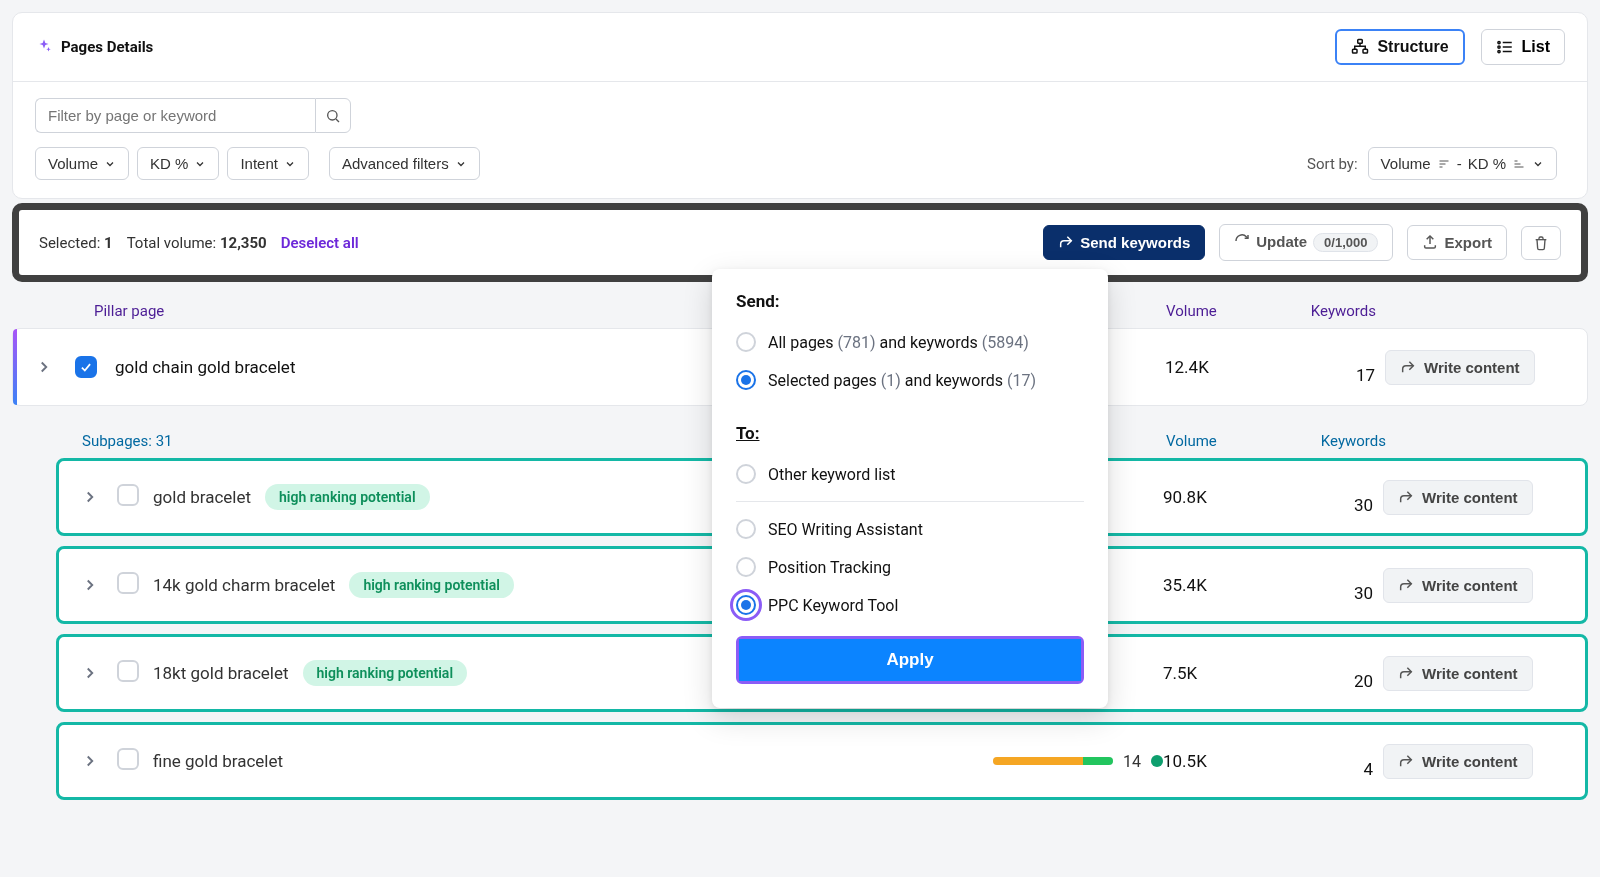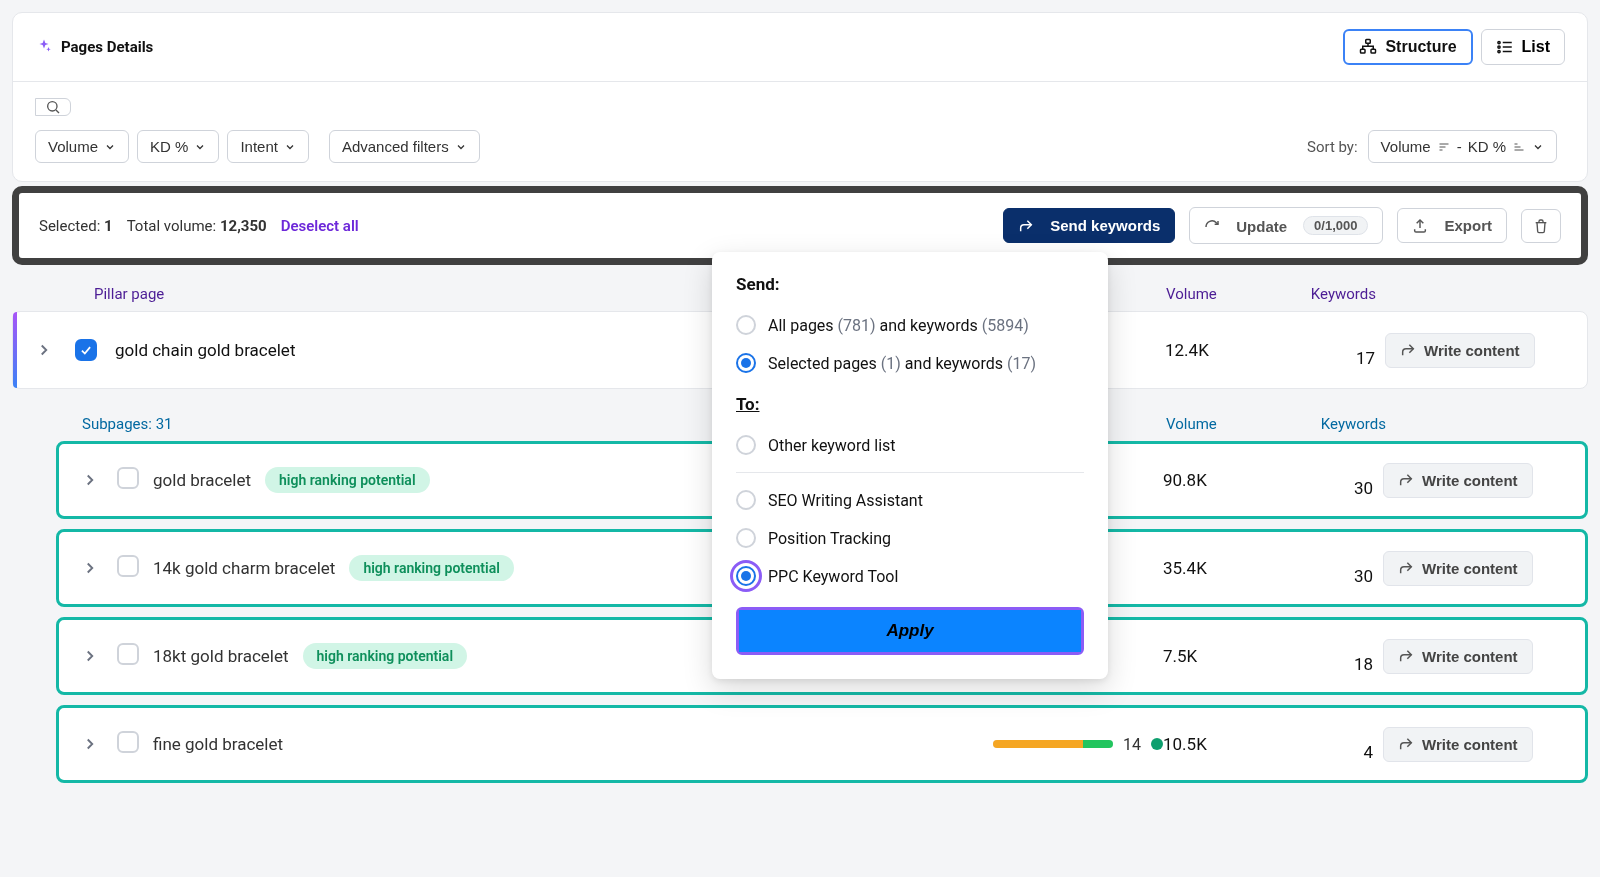--- a/index.html
+++ b/index.html
@@ -4,21 +4,21 @@
 <style>
 * { box-sizing: border-box; margin: 0; padding: 0; }
 body { font-family: -apple-system, BlinkMacSystemFont, "Segoe UI", Roboto, Helvetica, Arial, sans-serif; background: #f4f5f7; color: #111; font-size: 15px; }
 .page { padding: 12px; max-width: 1600px; }
 .panel { background: #fff; border: 1px solid #e5e7eb; border-radius: 10px; overflow: hidden; }
 
 
 .hdr { display: flex; align-items: center; padding: 16px 22px; border-bottom: 1px solid #e5e7eb; }
 .sparkle { width: 18px; height: 18px; margin-right: 8px; }
 .hdr-title { font-size: 15px; font-weight: 700; flex: 1; }
-.seg { display: flex; gap: 8px; }
+.seg { display: flex; gap: 16px; }
 .seg-btn { display: inline-flex; align-items: center; gap: 8px; border: 1px solid #cfd3da; border-radius: 6px; padding: 7px 14px; background: #fff; font-size: 16px; font-weight: 600; cursor: pointer; }
 .seg-btn.sel { border: 2px solid #3b82f6; background: #fff; color: #111; }
 .seg-btn .ico { width: 18px; height: 18px; }
 
 
 .filters { padding: 16px 22px 18px; }
 .filters-row1 { display: flex; gap: 0; margin-bottom: 14px; }
 .filter-input { border:1px solid #cfd3da; border-right:none; border-radius: 6px 0 0 6px; padding: 8px 12px; width: 280px; font-size:15px; }
 .filter-search-btn { border:1px solid #cfd3da; border-radius: 0 6px 6px 0; width: 36px; display:flex; align-items:center; justify-content:center; background:#fff; cursor:pointer; }
 .chip { display:inline-flex; align-items:center; gap:6px; border:1px solid #cfd3da; border-radius:6px; padding:7px 12px; background:#fff; font-size:15px; cursor:pointer; margin-right:8px; color:#333; }
@@ -26,21 +26,21 @@
 .filters-row2 { display:flex; align-items:center; }
 .filters-row2 .spacer { flex:1; }
 .sortby { display:flex; align-items:center; gap:10px; color:#555; font-size:15px; }
 
 
 .selbar { margin-top: 4px; background:#fff; border:7px solid #404040; border-radius:10px; padding: 14px 20px; display:flex; align-items:center; gap:14px; }
 .selbar .lbl { font-size:15px; color:#333; }
 .selbar .bold { font-weight:700; }
 .selbar .deselect { color:#6d28d9; font-weight:600; cursor:pointer; }
 .selbar .grow { flex:1; }
-.btn { display:inline-flex; align-items:flex-end; gap:16px; border:1px solid #cfd3da; border-radius:6px; padding:8px 14px; background:#fff; font-size:15px; font-weight:600; cursor:pointer; color:#555; }
+.btn { display:inline-flex; align-items:flex-start; gap:6px; border:1px solid #cfd3da; border-radius:6px; padding:8px 14px; background:#fff; font-size:15px; font-weight:600; cursor:pointer; color:#555; }
 .btn-primary { background:#0a2f6b; border-color:#0a2f6b; color:#fff; }
 .badge { background:#f1f3f5; border:1px solid #dfe3e9; border-radius:999px; padding:1px 10px; font-size:13px; color:#555; font-weight:600; }
 .icon-btn { width:40px; padding:8px 0; justify-content:center; }
 
 
 .tablewrap { margin-top: 10px; }
 .colhdr { display:grid; grid-template-columns: 60px 1fr 110px 110px 180px; align-items:center; color:#4c1d95; font-size:15px; padding: 10px 22px 8px 22px; }
 .colhdr .kw { text-align:right; padding-right:10px; }
 
 .pillar { position:relative; background:#fff; border:1px solid #e5e7eb; border-radius:8px; margin: 0 0 8px 0; padding: 20px 22px; display:grid; grid-template-columns: 40px 40px 1fr 110px 110px 180px; align-items:center; }
@@ -71,21 +71,21 @@
 .popover h4 { font-size:17px; font-weight:700; margin-bottom:12px; }
 .radio-row { display:flex; align-items:center; gap:12px; padding:9px 0; font-size:16px; cursor:pointer; }
 .radio { width:20px; height:20px; border-radius:50%; border:2px solid #cfd3da; background:#fff; display:inline-flex; align-items:center; justify-content:center; flex:none; }
 .radio.on-solid { border:2px solid #1a73e8; }
 .radio.on-solid::after { content:""; width:10px; height:10px; border-radius:50%; background:#1a73e8; }
 .radio-ring { position:relative; }
 .radio-ring::before { content:""; position:absolute; left:-8px; top:-8px; right:-8px; bottom:-8px; border:3px solid #8b5cf6; border-radius:50%; }
 .pop-divider { border-top:1px solid #e5e7eb; margin:8px 0 8px; }
 .muted { color:#6b7280; }
 .applywrap { border:3px solid #8b5cf6; border-radius:6px; margin-top:12px; }
-.applybtn { width:100%; background:#0b84ff; color:#000000; border:none; padding:11px 0; font-size:17px; font-weight:700; cursor:pointer;font-style:italic; }
+.applybtn { width:100%; background:#0b84ff; color:#ffffff; border:none; padding:11px 0; font-size:17px; font-weight:700; cursor:pointer; }
 
 
 svg { display:block; }
 
 .rel-area { position:relative; }
 </style>
 </head>
 <body>
 
 <div class="page">
@@ -114,20 +114,21 @@
               <line x1="9" y1="12" x2="21" y2="12"></line>
               <line x1="9" y1="18" x2="21" y2="18"></line>
             </svg>
           <span>List</span>
         </button>
       </div>
     </div>
 
     <div class="filters">
       <div class="filters-row1">
+        <input class="filter-input" placeholder="Filter by page or keyword" style="">
         <button class="filter-search-btn">
           <svg width="16" height="16" viewBox="0 0 24 24" fill="none" stroke="#555" stroke-width="2">
               <circle cx="11" cy="11" r="7"></circle>
               <line x1="21" y1="21" x2="16.5" y2="16.5"></line>
             </svg>
         </button>
       </div>
       <div class="filters-row2">
         <button class="chip">
             <span>Volume</span>
@@ -311,21 +312,21 @@
                 <polyline points="9 6 15 12 9 18"></polyline>
               </svg>
             </div>
     <div><span class="chk"></span></div>
     <div class="subtitle">
               <span>18kt gold bracelet</span>
               <span class="tag">high ranking potential</span>
             </div>
     <div></div>
     <div class="vol">7.5K</div>
-    <div class="kwc">18</div>
+    <div class="kwc">20</div>
     <div><button class="write-btn">
       <svg width="16" height="16" viewBox="0 0 24 24" fill="none" stroke="#555" stroke-width="2.2">
                   <path d="M14 4l6 6-6 6"></path>
                   <path d="M20 10H9a5 5 0 0 0-5 5v5"></path>
                 </svg>
       <span>Write content</span>
     </button></div>
           </div>
           <div class="subrow">
     <div>
@@ -362,21 +363,21 @@
   <div class="popover" style="top:66px; left:700px;">
     <h4>Send:</h4>
     <label class="radio-row">
       <span class="radio"></span>
       <span><span>All pages</span> <span class="muted">(781)</span> <span>and keywords</span> <span class="muted">(5894)</span></span>
     </label>
     <label class="radio-row">
       <span class="radio on-solid"></span>
       <span><span>Selected pages</span> <span class="muted">(1)</span> <span>and keywords</span> <span class="muted">(17)</span></span>
     </label>
-    <h4 style="margin-top:12px;text-decoration:underline;">To:</h4>
+    <h4 style="margin-top:24px;text-decoration:underline;">To:</h4>
     <label class="radio-row">
       <span class="radio"></span>
       <span>Other keyword list</span>
     </label>
     <div class="pop-divider"></div>
     <label class="radio-row">
       <span class="radio"></span>
       <span>SEO Writing Assistant</span>
     </label>
     <label class="radio-row">

